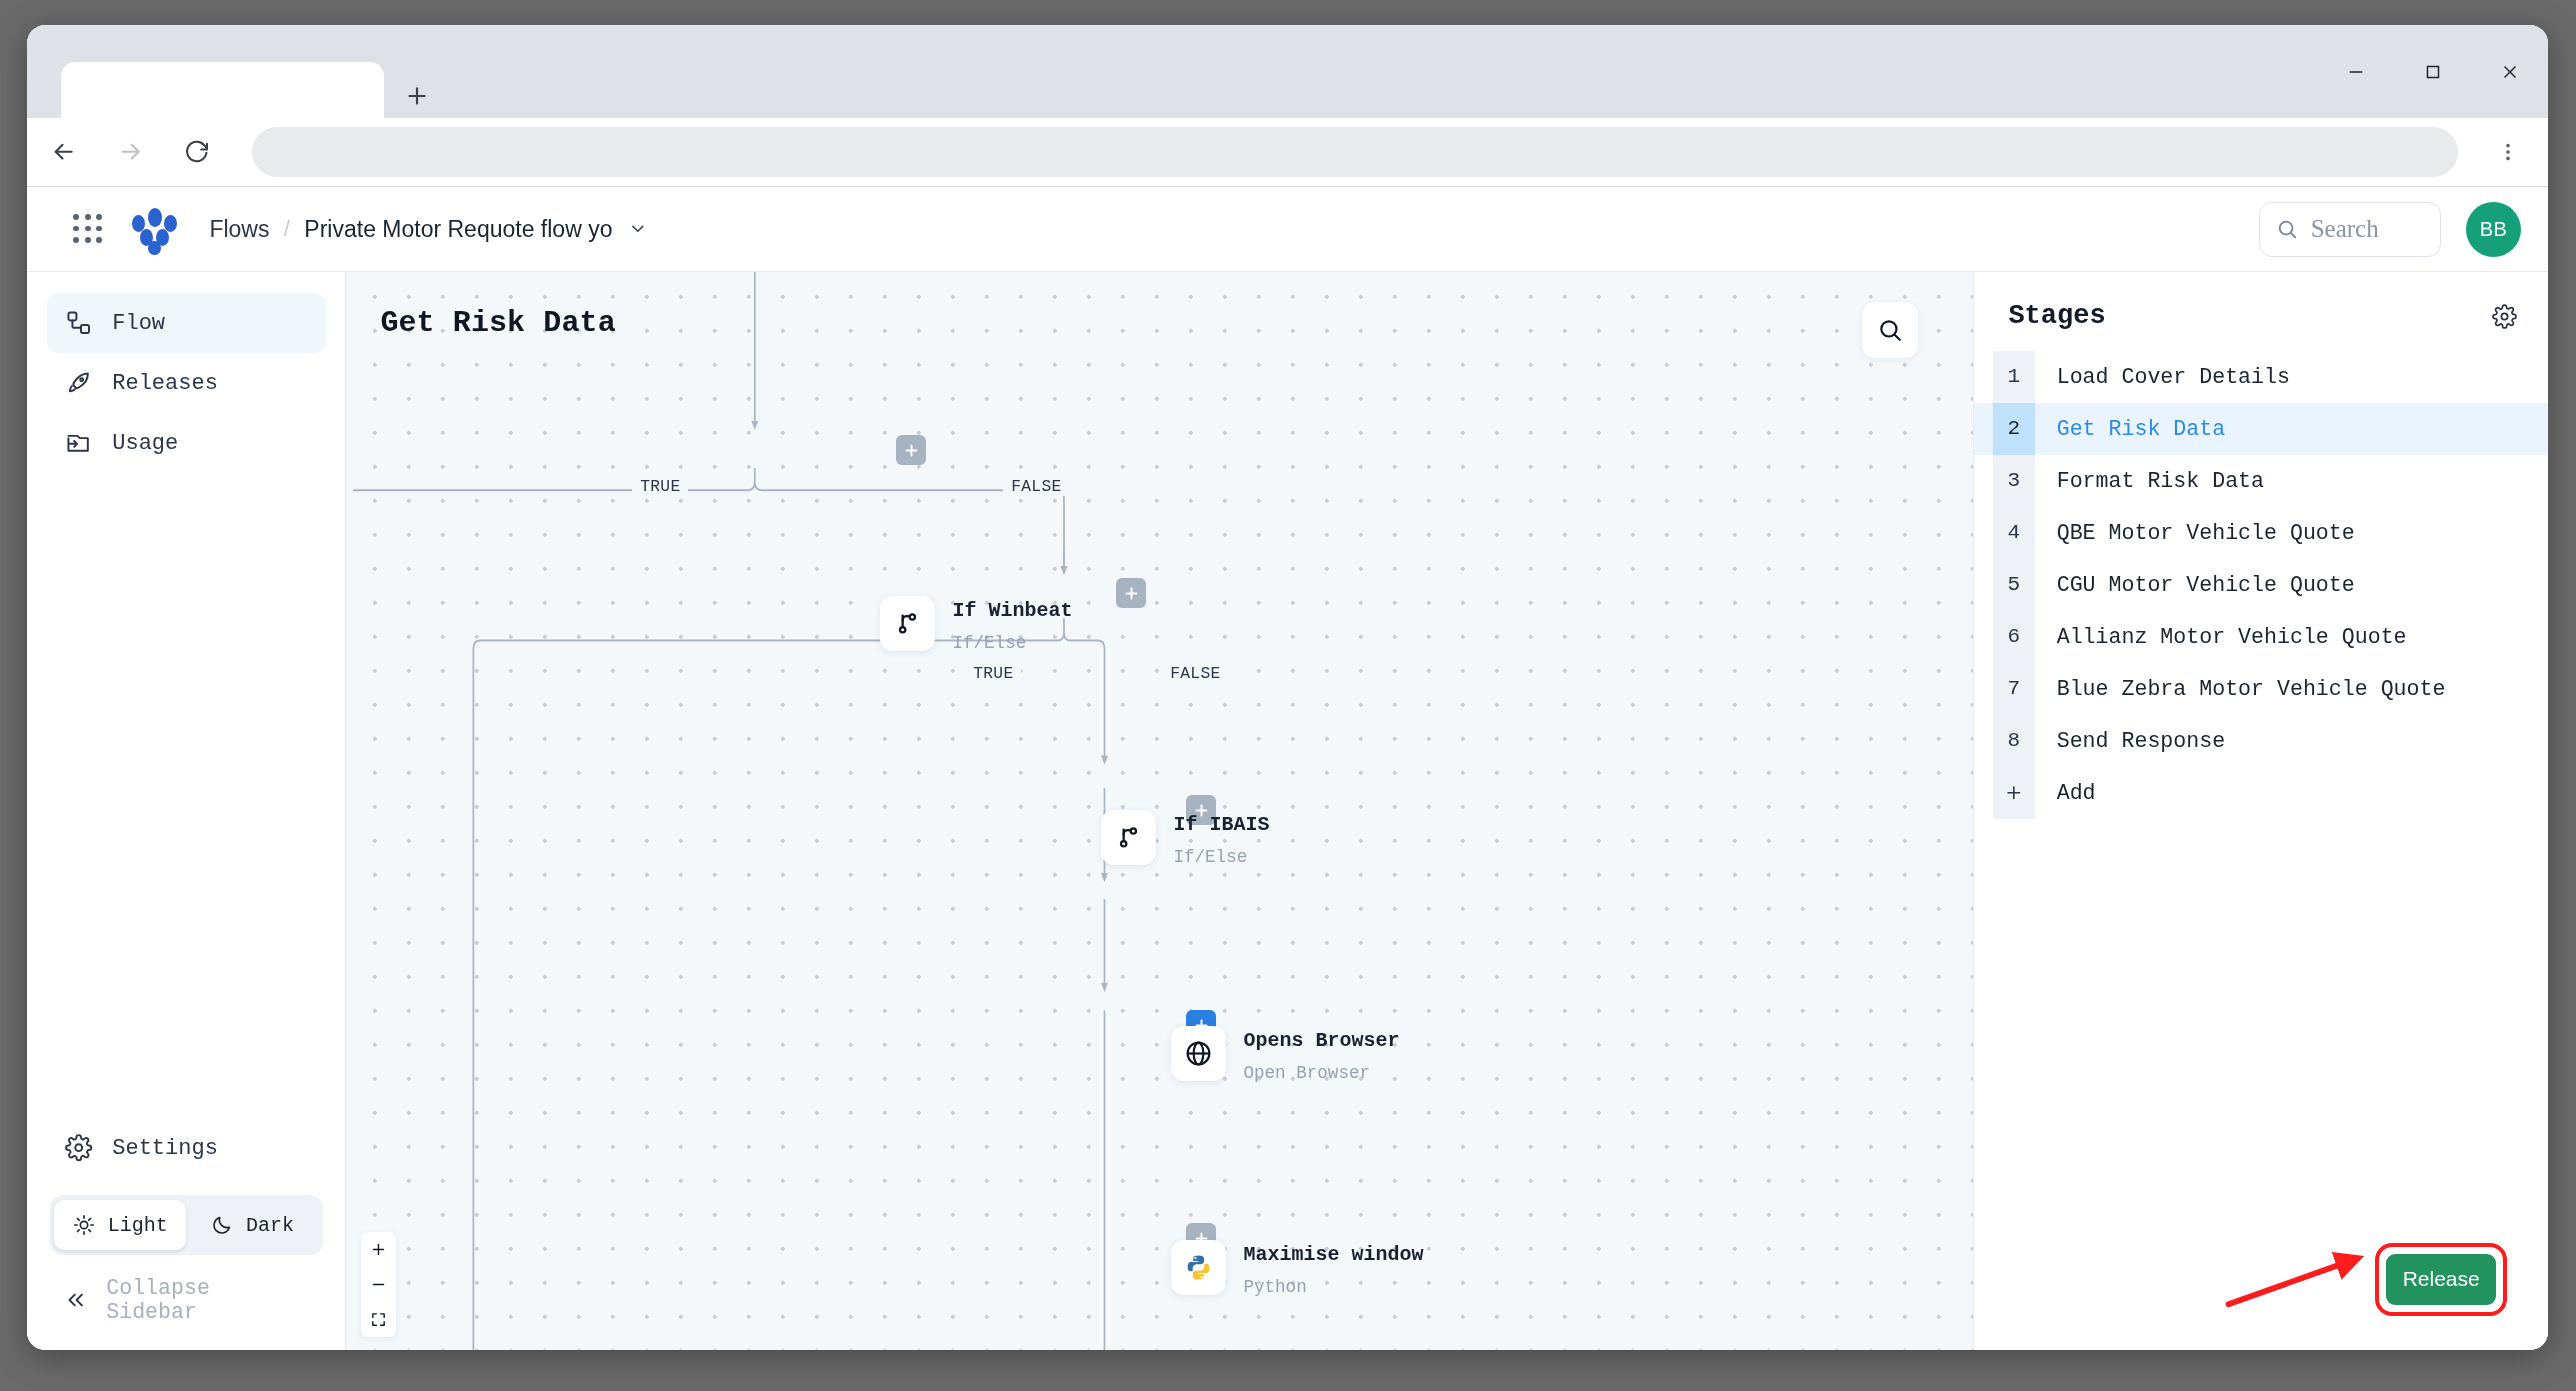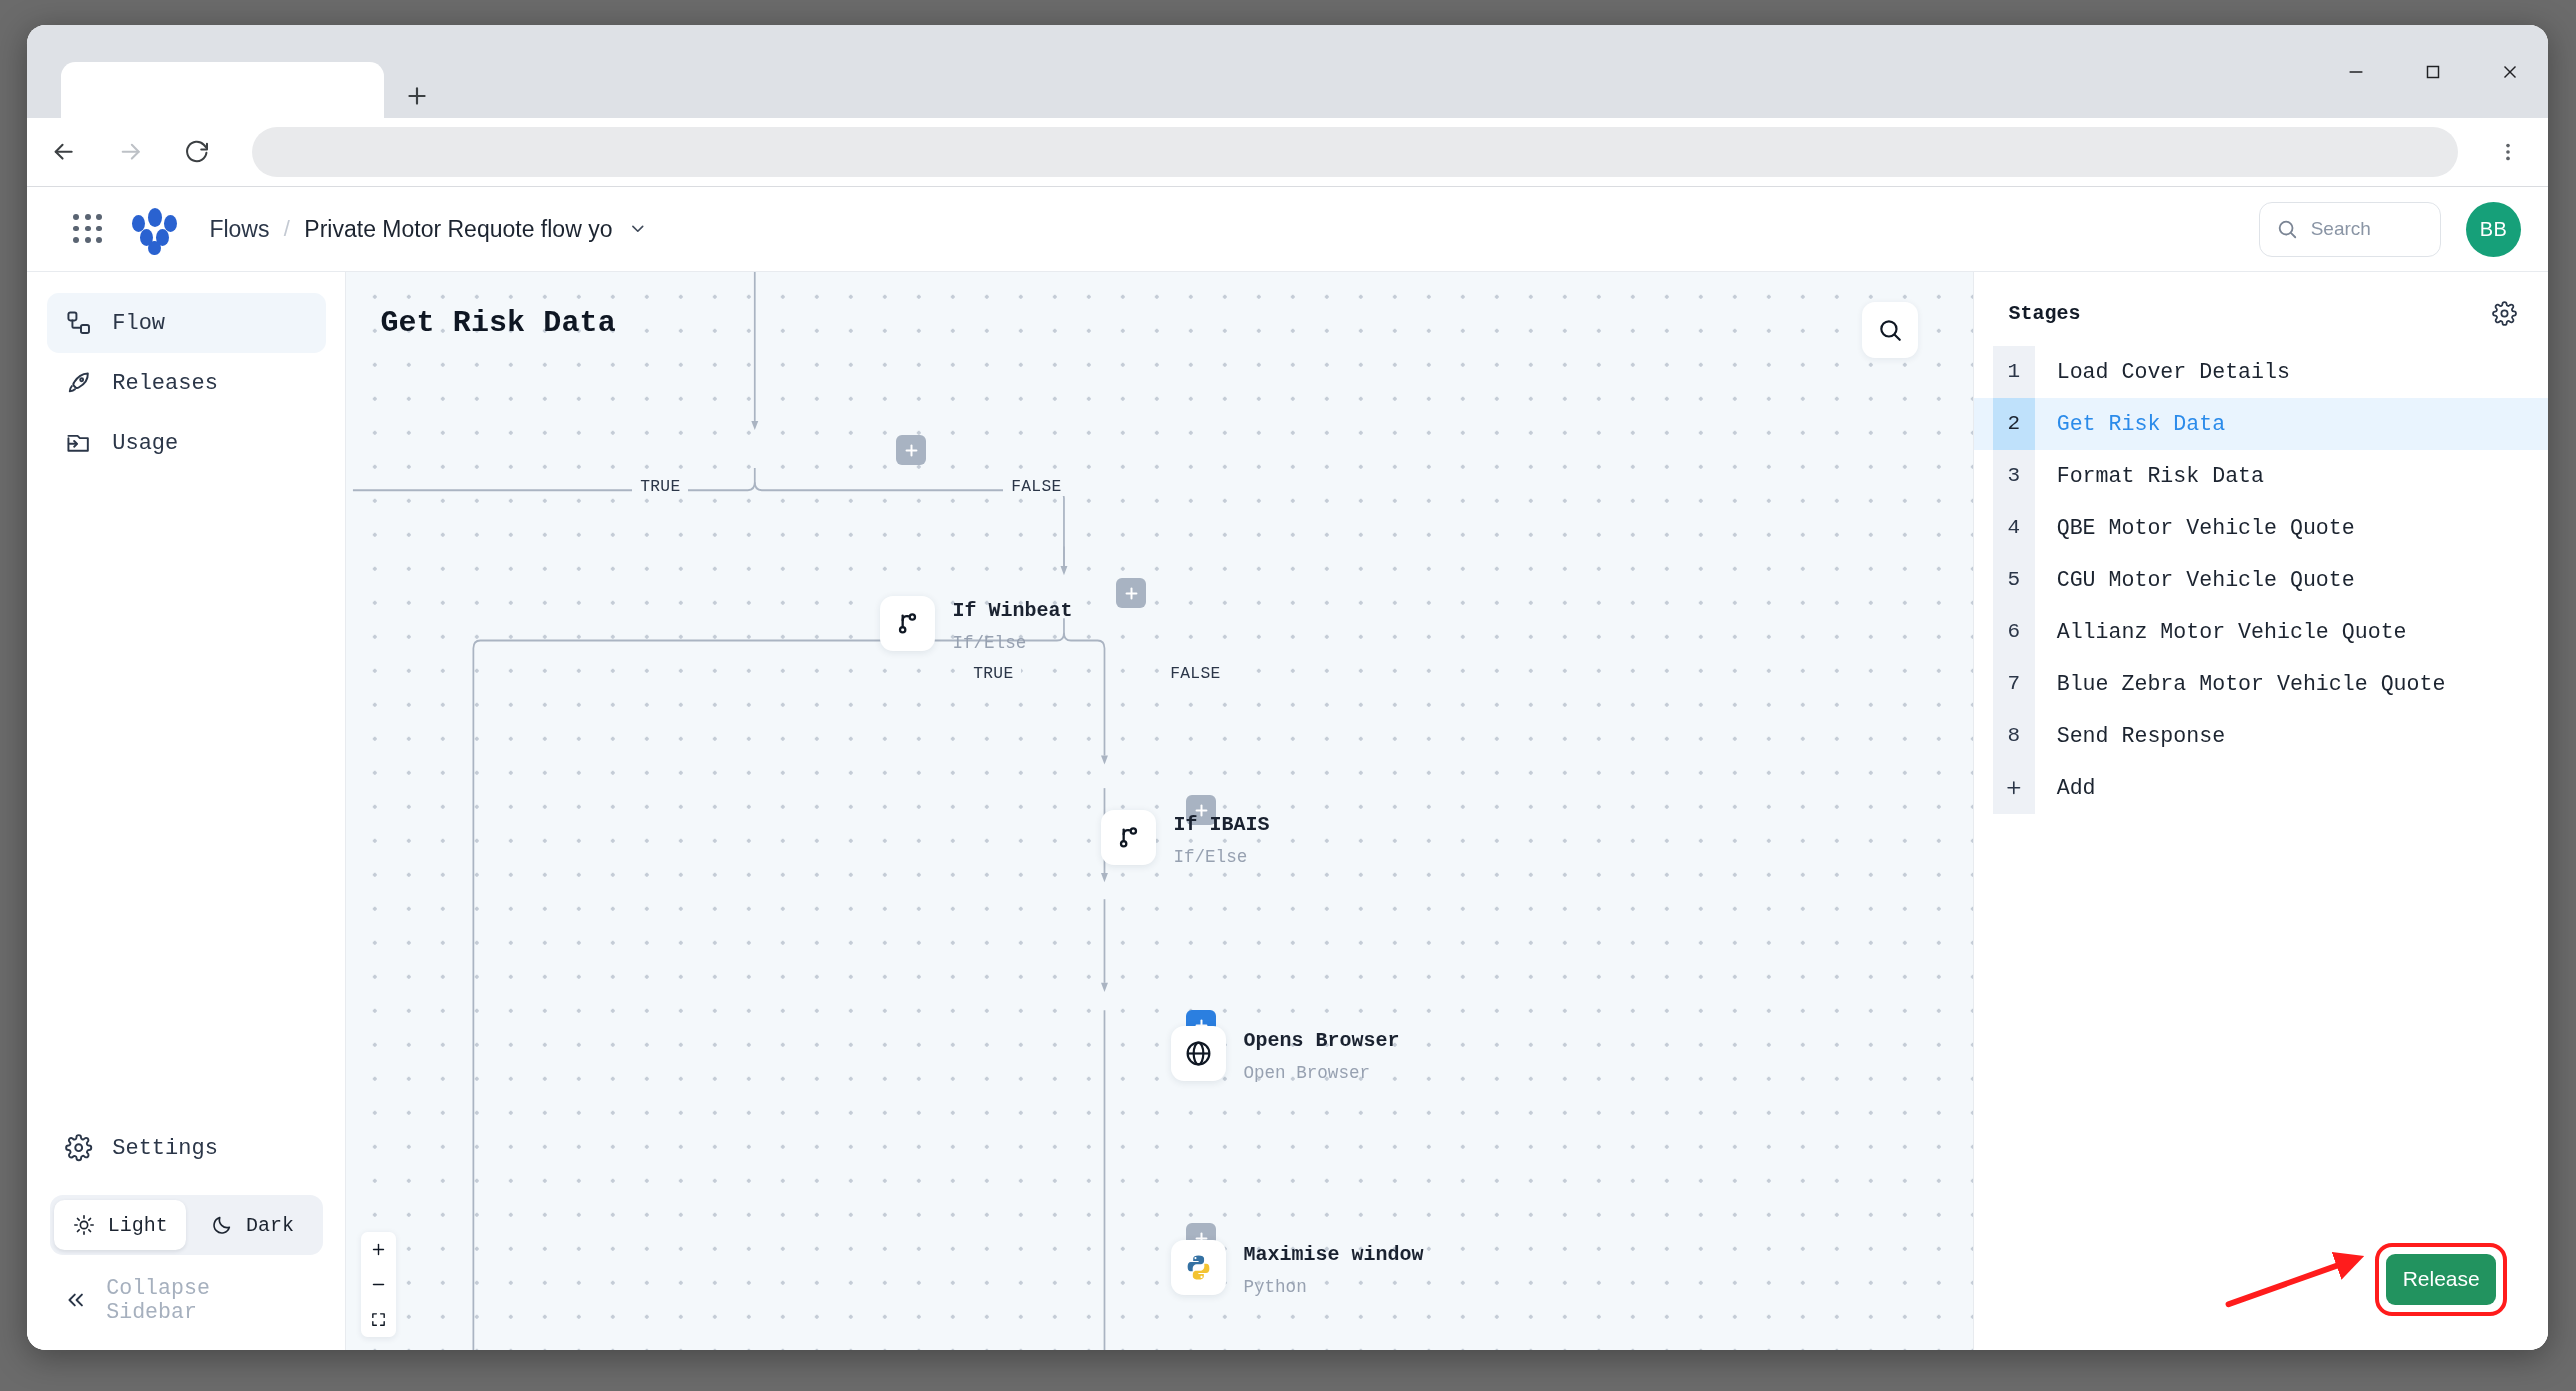--- a/index.html
+++ b/index.html
@@ -113,22 +113,22 @@
     width: 182px; height: 55px;
     border: 1.3px solid #dfe3e8;
     border-radius: 13px;
     display: flex; align-items: center;
     padding: 0 15.7px;
     gap: 13px;
   }
   #search-box svg { width: 22px; height: 22px; color: #7b8594; flex: none; }
   #search-input {
     border: none; outline: none; background: transparent;
-    font-family: Liberation Sans, sans-serif;
-    font-size: 19px; color: #2b3648; width: 100%;
+    font-family: Liberation Serif, serif;
+    font-size: 25px; color: #2b3648; width: 100%;
   }
   #search-input::placeholder { color: #8a95a5; }
   #avatar {
     width: 55px; height: 55px; border-radius: 50%;
     background: #16a079;
     color: #fff; font-size: 20px;
     display: flex; align-items: center; justify-content: center;
     letter-spacing: 0.3px;
   }
   
@@ -253,21 +253,21 @@
   #stages {
     width: 575px;
     background: #fff;
     border-left: 0.7px solid #e8ebef;
     padding: 29px 0 0 0;
   }
   #stages-head {
     display: flex; align-items: center;
     padding: 0 31px 0 34px; margin-bottom: 19.6px;
   }
-  #stages-title { font-size: 20px; font-weight: bold; color: #131b28; }
+  #stages-title { font-size: 27px; font-weight: bold; color: #131b28; }
   #stages-gear { margin-left: auto; color: #2b3648; display: flex; }
   #stages-gear svg { width: 25px; height: 25px; }
   .stage-row {
     display: flex; align-items: center;
     height: 52px; padding-left: 18.3px; gap: 22px;
   }
   .stage-row.sel { background: #e9f4fe; }
   .stage-num {
     width: 42px; height: 52px;
     background: #eef1f6; color: #2b3648;

